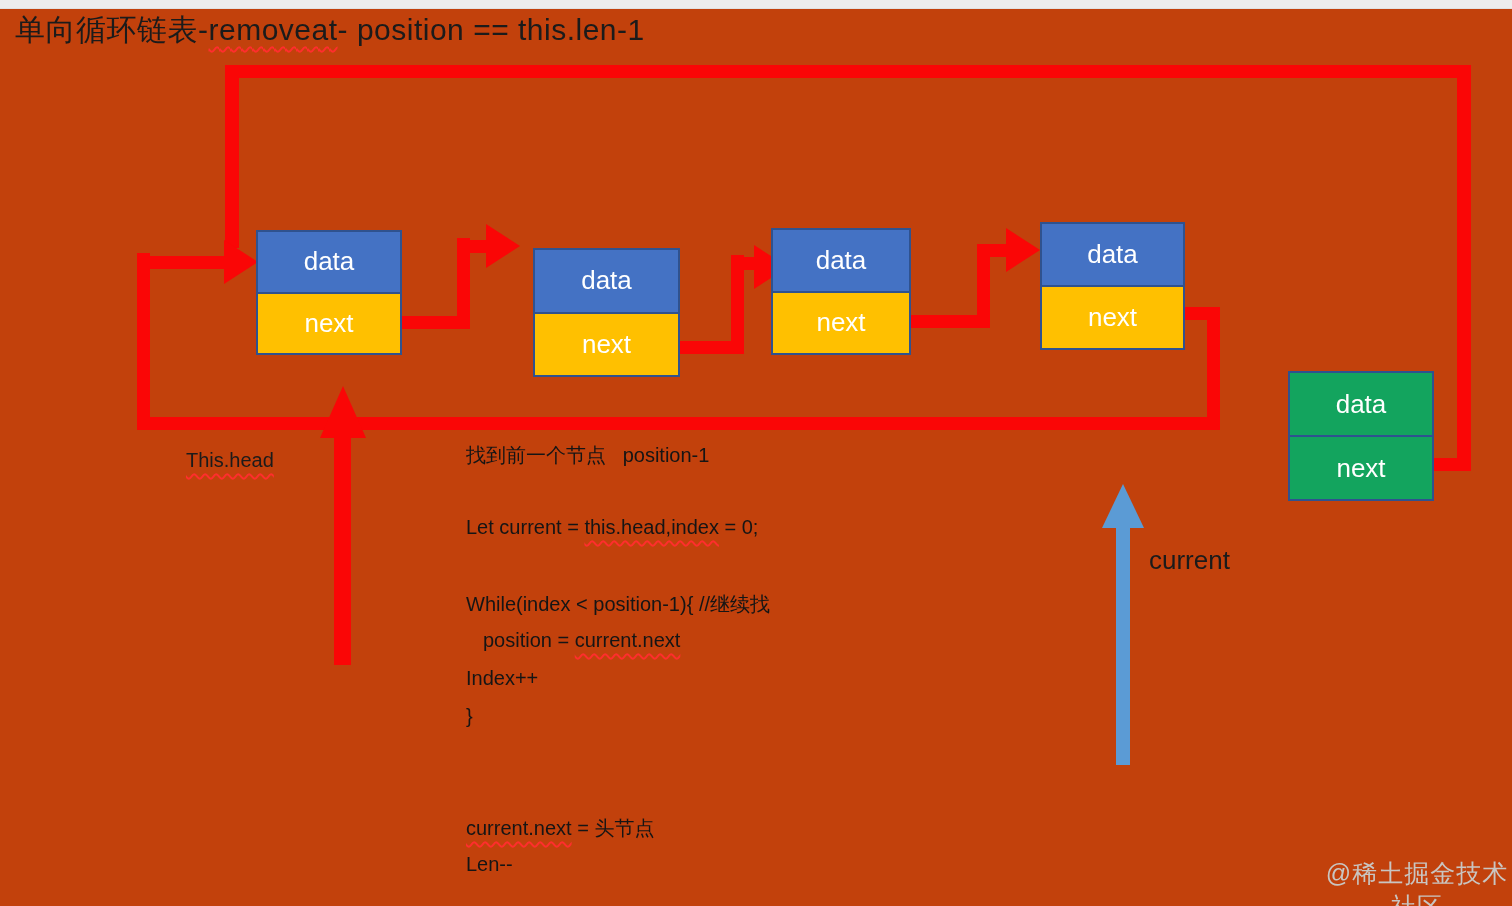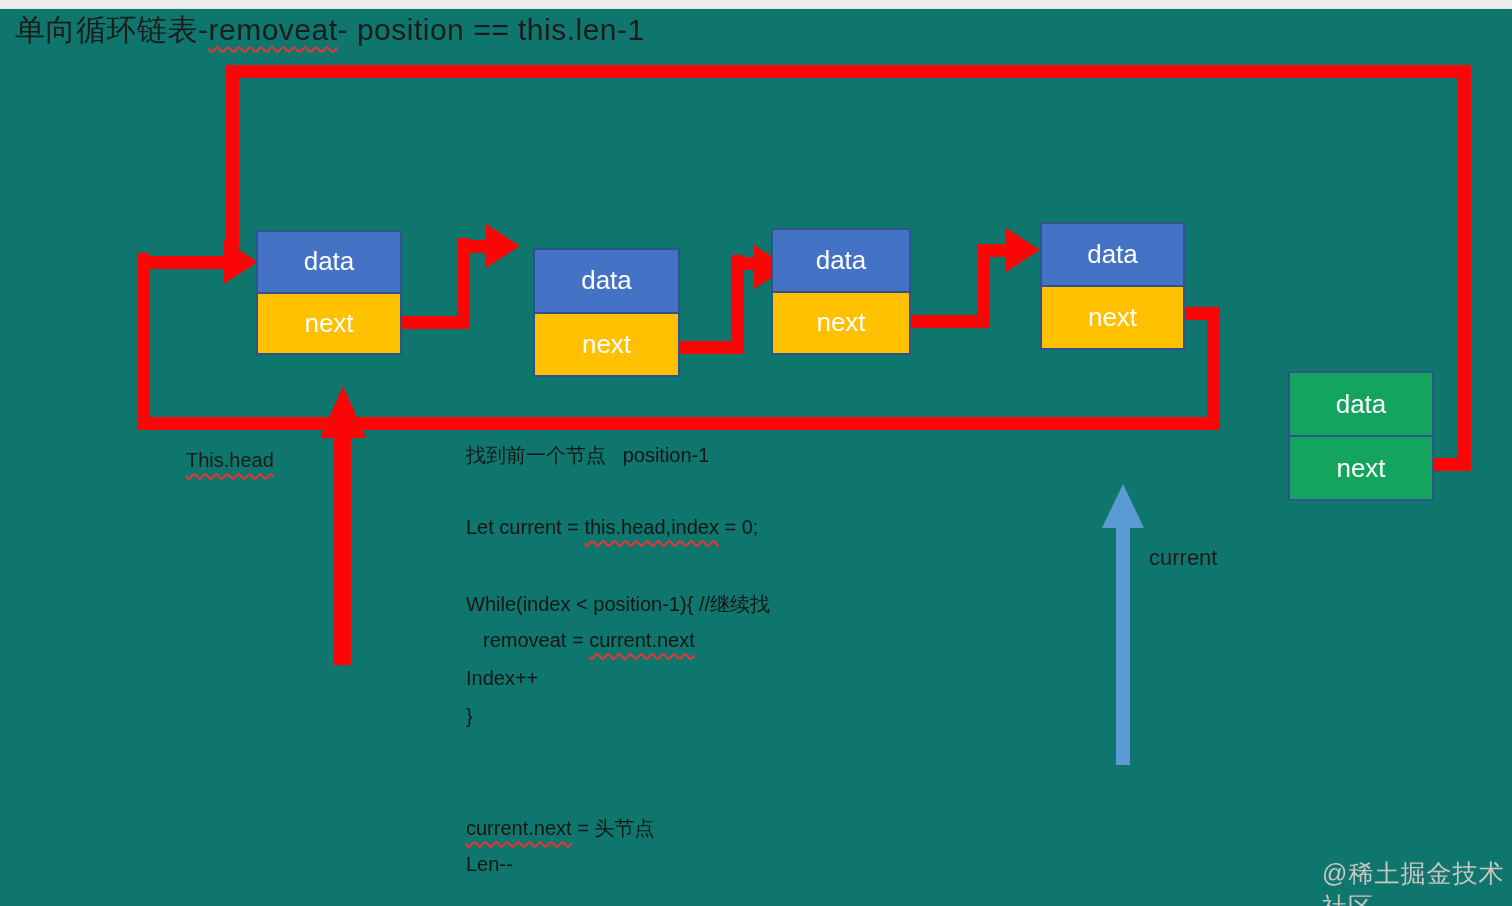--- a/index.html
+++ b/index.html
@@ -1,18 +1,18 @@
 <!DOCTYPE html>
 <html style="--arrow-red: #fa0606; --arrow-blue: #5b9bd5; --node-blue: #4472c4; --node-yellow: #ffc000; --node-green: #13a45e; --node-border: #2f528f; --text-color: #1b1b1b; --wavy-color: #ff2d2d; --watermark-color: #c9c5c1;"><head>
 <meta charset="utf-8">
 <style>
   html,body{margin:0;padding:0;background:#fff;}
   .canvas{
-    position:relative;width:1512px;height:906px;background:#0f766e;overflow:hidden;
-    font-family:"Liberation Sans","DejaVu Sans",sans-serif;color:var(--text-color,#1b1b1b);
+    position:relative;width:1512px;height:906px;background:#c2410c;overflow:hidden;
+    font-family:"Liberation Sans","DejaVu Sans",sans-serif;color:var(--text-color,#1b1b1b);text-align:center;
   }
   .topstrip{position:absolute;left:0;top:0;width:1512px;height:8px;background:#ededed;border-bottom:1px solid #e2e2e2;}
   .title{position:absolute;left:15px;top:10px;font-size:30px;font-weight:400;white-space:pre;letter-spacing:0.5px;}
   .wavy{
     text-decoration-line:underline;text-decoration-style:wavy;
     text-decoration-color:var(--wavy-color,#ff2d2d);text-decoration-thickness:1.5px;text-underline-offset:6px;
   }
   
   .rl{position:absolute;background:var(--arrow-red,#fa0606);}
   .ah-right{position:absolute;width:0;height:0;
@@ -118,26 +118,26 @@
   <div class="node green" style="left:1288px;top:371px;width:146px;height:130px">
     <div class="cell data">
         <span>data</span>
       </div>
     <div class="cell next">
         <span>next</span>
       </div>
   </div>
 
   <div class="lbl wavy" style="left:186px;top:449px">This.head</div>
-  <div class="lbl" style="left:1149px;top:545px;font-size:22px">current</div>
+  <div class="lbl" style="left:1149px;top:545px;font-size:26px">current</div>
 
   <div class="code-line" style="left:466px;top:442px">找到前一个节点   position-1</div>
   <div class="code-line" style="left:466px;top:516px"><span>Let current = </span><span class="wavy">this.head,index</span><span> = 0;</span></div>
   <div class="code-line" style="left:466px;top:591px">While(index &lt; position-1){ //继续找</div>
-  <div class="code-line" style="left:483px;top:629px"><span>removeat = </span><span class="wavy">current.next</span></div>
+  <div class="code-line" style="left:483px;top:629px"><span>position = </span><span class="wavy">current.next</span></div>
   <div class="code-line" style="left:466px;top:667px">Index++</div>
   <div class="code-line" style="left:466px;top:705px">}</div>
   <div class="code-line" style="left:466px;top:815px"><span class="wavy">current.next</span><span> = 头节点</span></div>
   <div class="code-line" style="left:466px;top:853px">Len--</div>
 
   <div class="watermark" style="left:1322px;top:857px">@稀土掘金技术社区</div>
 
 </div>
 
 </body></html>

